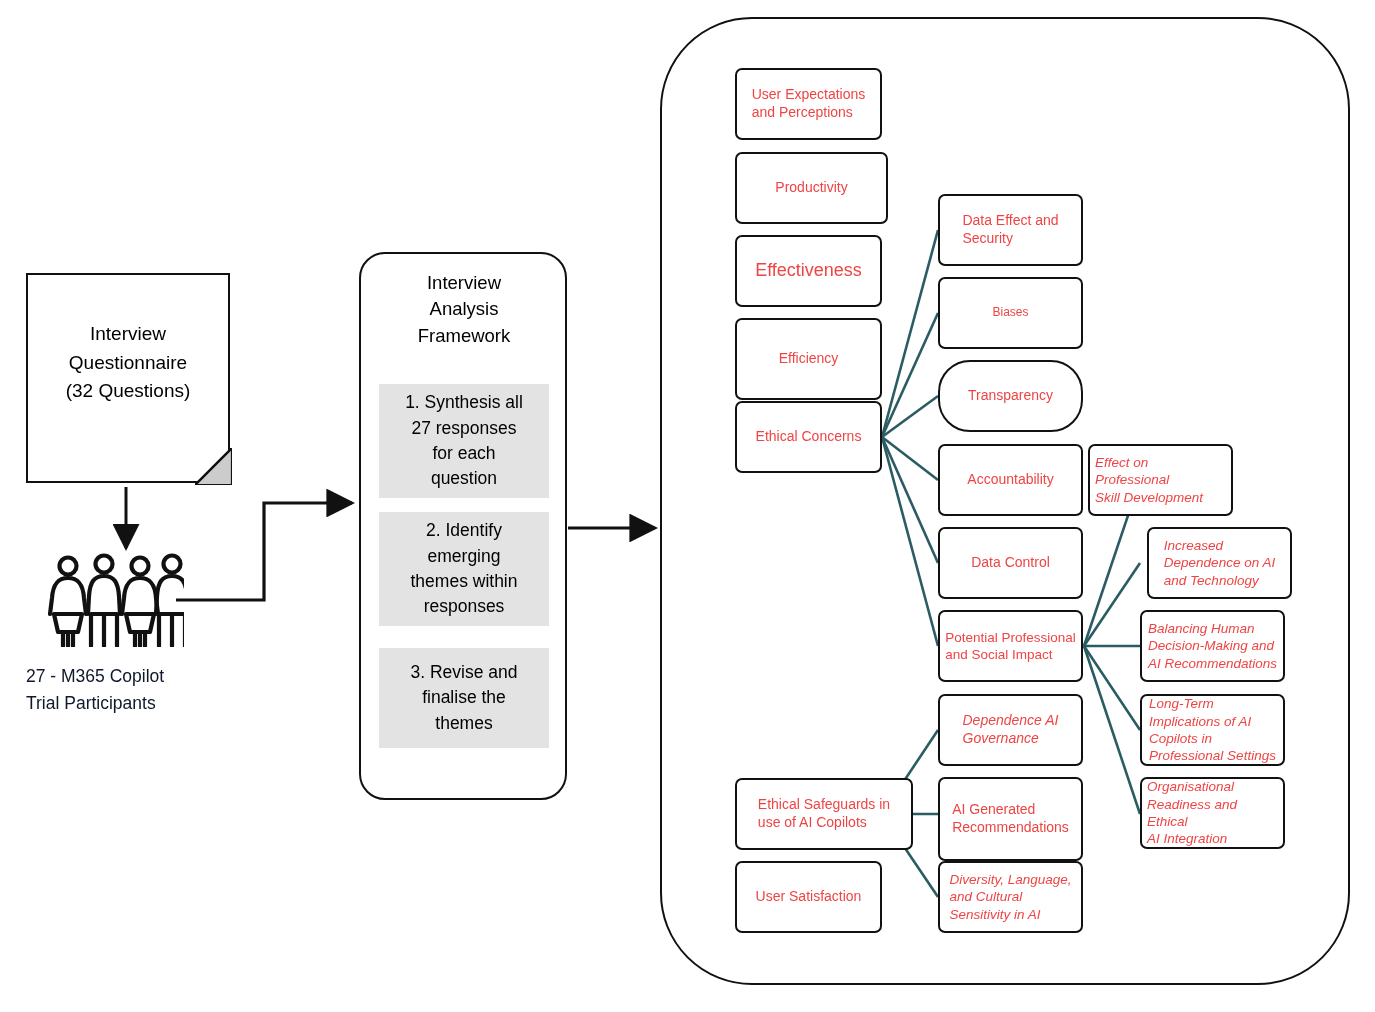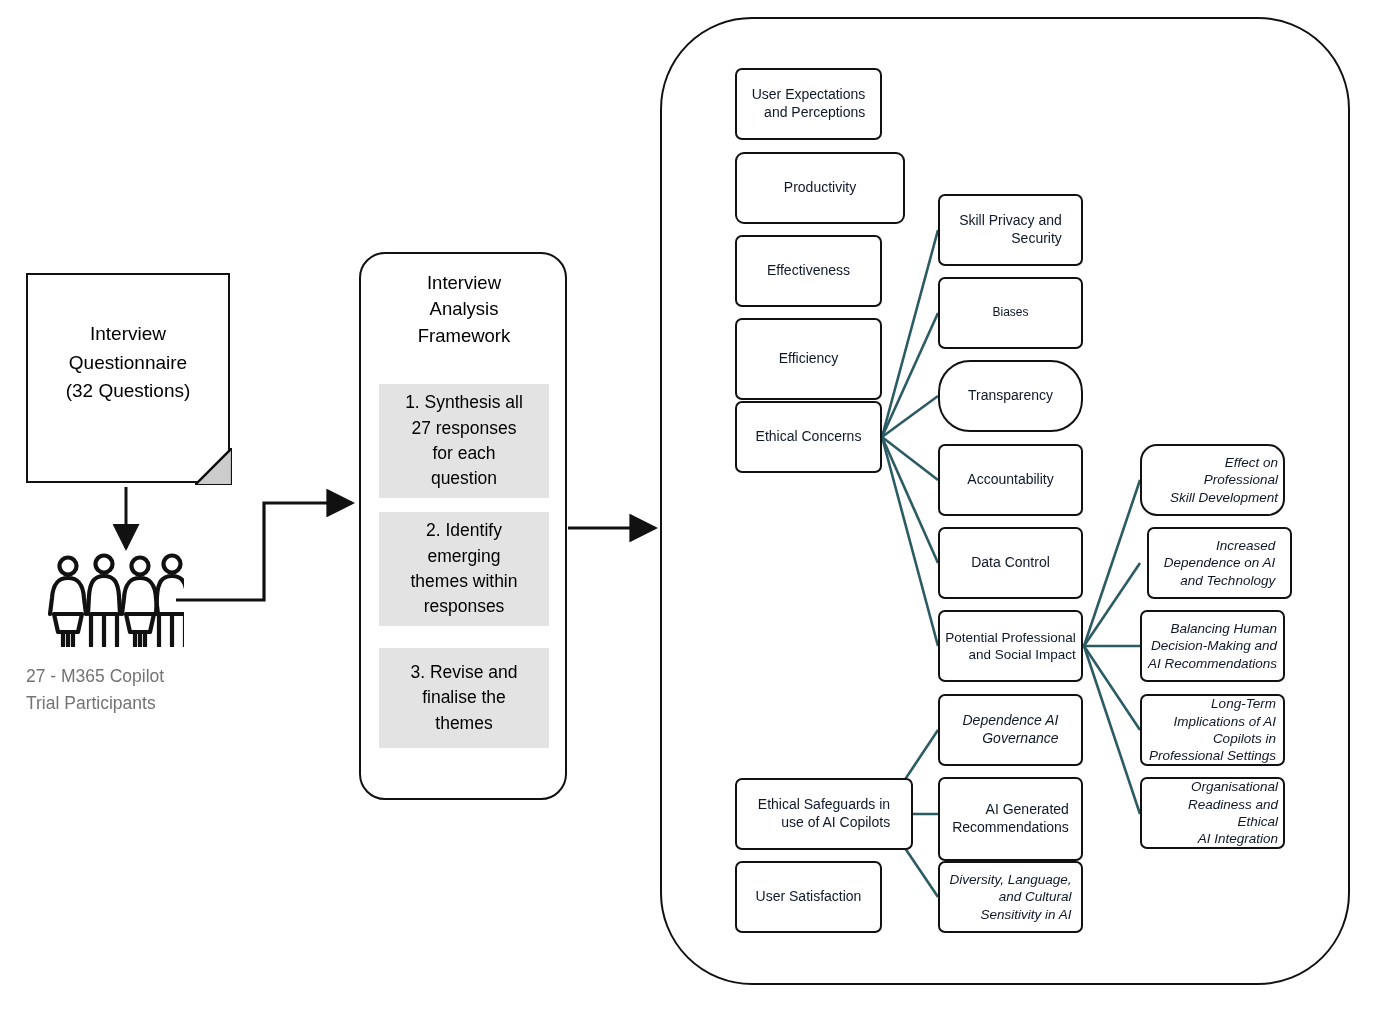--- a/index.html
+++ b/index.html
@@ -21,25 +21,25 @@
     width: 1375px;
     height: 1012px;
     pointer-events: none;
   }
   .node {
     position: absolute;
     box-sizing: border-box;
     display: flex;
     align-items: center;
     justify-content: center;
-    text-align: right;
+    text-align: left;
     background: #ffffff;
     border: 2.6px solid #111111;
     border-radius: 7px;
-    color: #0f172a;
+    color: #ef4444;
     line-height: 1.28;
     padding: 2px 5px;
     white-space: pre-line;
   }
   .node.italic { font-style: italic; }
 
   
   #questionnaire {
     position: absolute;
     left: 26px; top: 273px;
@@ -63,21 +63,21 @@
     width: 37px; height: 37px;
     pointer-events: none;
   }
 
   #participants-caption {
     position: absolute;
     left: 26px; top: 663px;
     width: 230px;
     font-size: 17.5px;
     line-height: 1.55;
-    color: #737373;
+    color: #0f172a;
     white-space: pre-line;
   }
 
   
   #framework-box {
     position: absolute;
     left: 359px; top: 252px;
     width: 208px; height: 548px;
     border: 2.6px solid #111111;
     border-radius: 26px;
@@ -219,45 +219,45 @@
 themes within
 responses</div>
   <div class="step" style="top:648px;height:100px;">3. Revise and
 finalise the
 themes</div>
 
   <div id="themes-container"></div>
 
   <div class="node" style="left:735px;top:68px;width:147px;height:72px;font-size:14px;">User Expectations
 and Perceptions</div>
-  <div class="node" style="left:735px;top:152px;width:170px;height:72px;font-size:14px;border-radius:9px;">Productivity</div>
-  <div class="node" style="left:735px;top:235px;width:147px;height:72px;font-size:14px;">Effectiveness</div>
+  <div class="node" style="left:735px;top:152px;width:153px;height:72px;font-size:14px;">Productivity</div>
+  <div class="node" style="left:735px;top:235px;width:147px;height:72px;font-size:18px;">Effectiveness</div>
   <div class="node" style="left:735px;top:318px;width:147px;height:82px;font-size:14px;">Efficiency</div>
   <div class="node" style="left:735px;top:401px;width:147px;height:72px;font-size:14px;">Ethical Concerns</div>
   <div class="node" style="left:735px;top:778px;width:178px;height:72px;font-size:14px;">Ethical Safeguards in
 use of AI Copilots</div>
   <div class="node" style="left:735px;top:861px;width:147px;height:72px;font-size:14px;">User Satisfaction</div>
 
-  <div class="node" style="left:938px;top:194px;width:145px;height:72px;font-size:14px;">Skill Privacy and
+  <div class="node" style="left:938px;top:194px;width:145px;height:72px;font-size:14px;">Data Effect and
 Security</div>
   <div class="node" style="left:938px;top:277px;width:145px;height:72px;font-size:12px;">Biases</div>
   <div class="node" style="left:938px;top:360px;width:145px;height:72px;font-size:14px;border-radius:32px;">Transparency</div>
   <div class="node" style="left:938px;top:444px;width:145px;height:72px;font-size:14px;">Accountability</div>
   <div class="node" style="left:938px;top:527px;width:145px;height:72px;font-size:14px;">Data Control</div>
   <div class="node" style="left:938px;top:610px;width:145px;height:72px;font-size:13.5px;">Potential Professional
 and Social Impact</div>
   <div class="node italic" style="left:938px;top:694px;width:145px;height:72px;font-size:14px;">Dependence AI
 Governance</div>
   <div class="node" style="left:938px;top:777px;width:145px;height:84px;font-size:14px;">AI Generated
 Recommendations</div>
   <div class="node italic" style="left:938px;top:861px;width:145px;height:72px;font-size:13.5px;">Diversity, Language,
 and Cultural
 Sensitivity in AI</div>
 
-  <div class="node italic" style="left:1140px;top:444px;width:145px;height:72px;font-size:13.5px;border-radius:17px;">Effect on Professional
+  <div class="node italic" style="left:1088px;top:444px;width:145px;height:72px;font-size:13.5px;">Effect on Professional
 Skill Development</div>
   <div class="node italic" style="left:1140px;top:527px;width:145px;height:72px;font-size:13.5px;margin-left:7px;">Increased
 Dependence on AI
 and Technology</div>
   <div class="node italic" style="left:1140px;top:610px;width:145px;height:72px;font-size:13.5px;">Balancing Human
 Decision-Making and
 AI Recommendations</div>
   <div class="node italic" style="left:1140px;top:694px;width:145px;height:72px;font-size:13.5px;">Long-Term
 Implications of AI
 Copilots in

